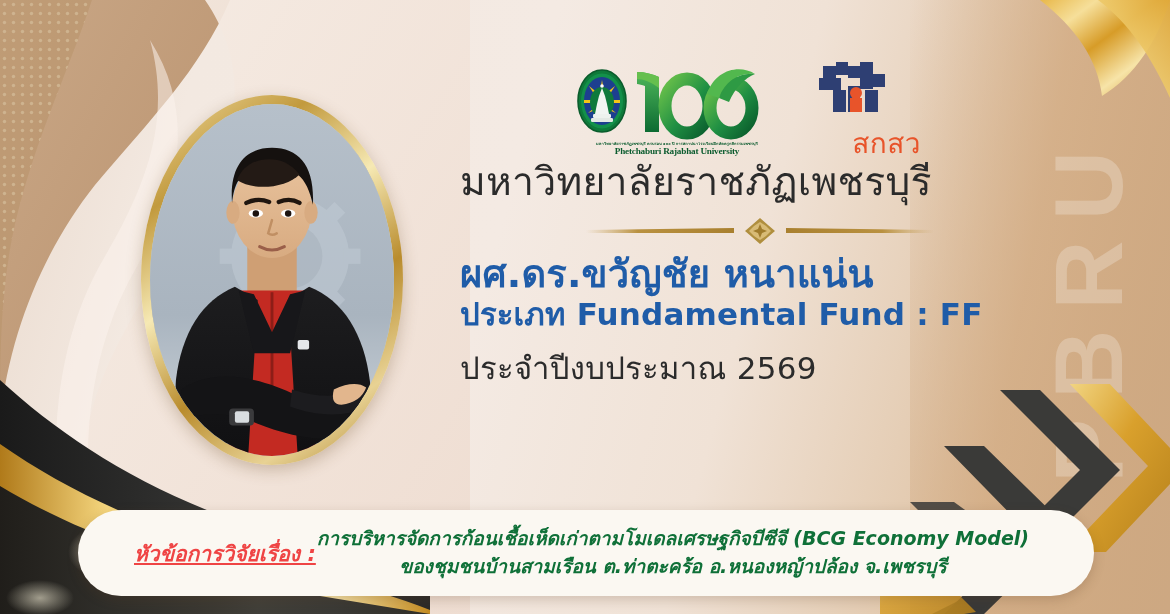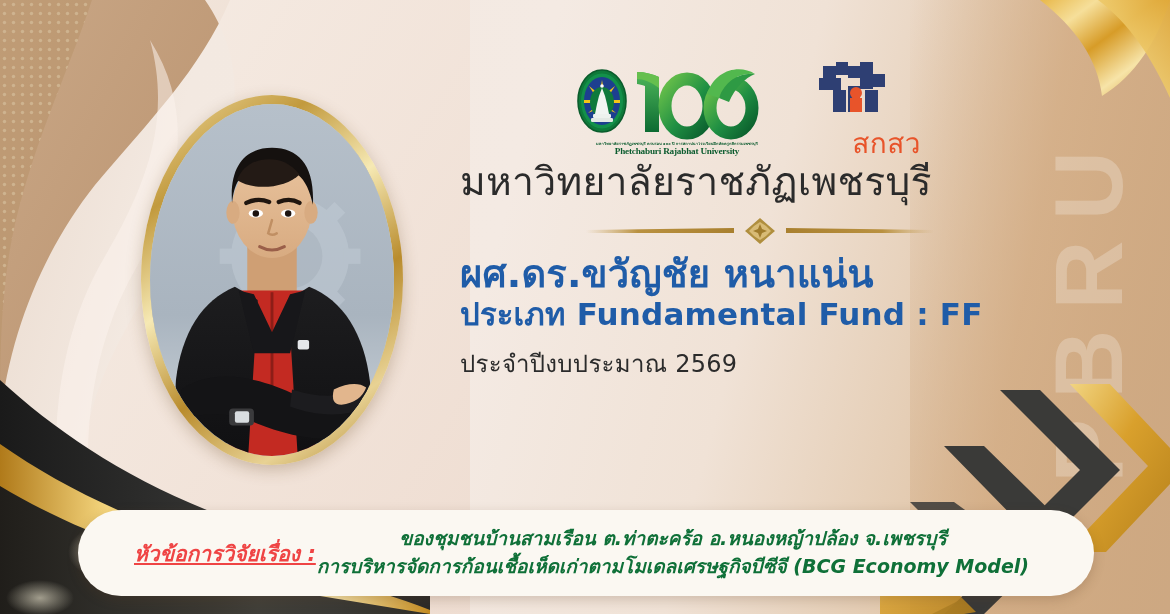--- a/index.html
+++ b/index.html
@@ -102,21 +102,21 @@
   }
   .t-occasion {
     font-size:31px; color:#1f5ca8; font-weight:700; line-height:1.18;
     letter-spacing:.2px;
   }
   .t-fundtype {
     font-size:31px; color:#1f5ca8; font-weight:700; line-height:1.2;
     letter-spacing:.2px;
   }
   .t-year {
-    font-size:24px; color:#2b2b2b; font-weight:400; line-height:1.2;
+    font-size:31px; color:#2b2b2b; font-weight:400; line-height:1.2;
     margin-top:16px; letter-spacing:.3px;
   }
 
   
   .portrait {
     position:absolute; left:141px; top:95px;
     width:262px; height:370px;
     border-radius:50% / 50%;
     background:linear-gradient(145deg,#f3e0a8 0%,#c29a3d 22%,#f6e9b4 42%,#b98c2d 62%,#e8d294 82%,#a87c22 100%);
     padding:9px;
@@ -432,18 +432,18 @@
     </div>
 
     <div class="t-name">ผศ.ดร.ขวัญชัย หนาแน่น</div>
     <div class="t-fundtype">ประเภท Fundamental Fund : FF</div>
     <div class="t-year">ประจำปีงบประมาณ 2569</div>
   </div>
 
   <div class="resbox">
     <div class="res-label">หัวข้อการวิจัยเรื่อง :</div>
     <div class="res-body">
+      <div class="res-line">การบริหารจัดการก้อนเชื้อเห็ดเก่าตามโมเดลเศรษฐกิจบีซีจี  (BCG Economy Model)</div>
       <div class="res-line">ของชุมชนบ้านสามเรือน ต.ท่าตะคร้อ อ.หนองหญ้าปล้อง จ.เพชรบุรี</div>
-      <div class="res-line">การบริหารจัดการก้อนเชื้อเห็ดเก่าตามโมเดลเศรษฐกิจบีซีจี  (BCG Economy Model)</div>
     </div>
   </div>
 
 </div>
 
 </body></html>

